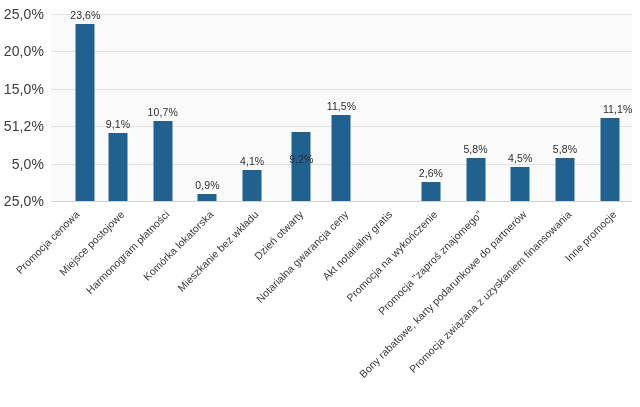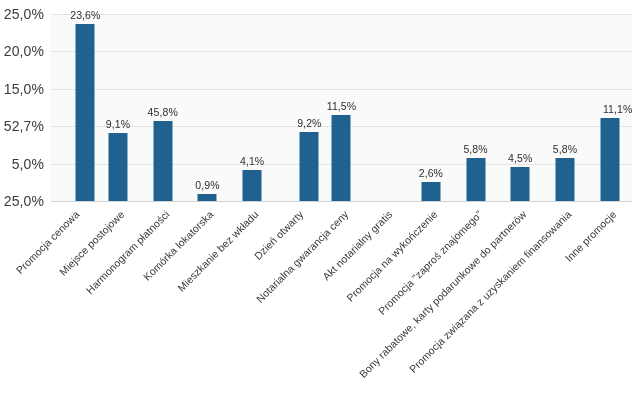--- a/index.html
+++ b/index.html
@@ -137,48 +137,48 @@
         <div class="gridline" style="top: 37.4px;"></div>
         <div class="gridline" style="top: 0px;"></div>
       </div>
   </div>
 
   <div class="baseline"></div>
 
   <div class="y-axis" id="y-axis">
       <div class="y-tick" style="top: 201px;">25,0%</div>
       <div class="y-tick" style="top: 163.6px;">5,0%</div>
-      <div class="y-tick" style="top: 126.2px;">52,7%</div>
+      <div class="y-tick" style="top: 126.2px;">51,2%</div>
       <div class="y-tick" style="top: 88.8px;">15,0%</div>
       <div class="y-tick" style="top: 51.4px;">20,0%</div>
       <div class="y-tick" style="top: 14px;">25,0%</div>
     </div>
 
   <div class="bars-layer" id="bars-layer">
       <div class="bar-slot" style="left: 12px; width: 44.6923px;">
         <div class="bar" title="Promocja cenowa: 23,6%" style="height: 176.528px; background: rgb(32, 97, 143);"></div>
         <div class="bar-value" style="top: -4.528px;">23,6%</div>
       </div>
       <div class="bar-slot" style="left: 44.6923px; width: 44.6923px;">
         <div class="bar" title="Miejsce postojowe: 9,1%" style="height: 68.068px; background: rgb(32, 97, 143);"></div>
         <div class="bar-value" style="top: 103.932px;">9,1%</div>
       </div>
       <div class="bar-slot" style="left: 89.3846px; width: 44.6923px;">
         <div class="bar" title="Harmonogram płatności: 10,7%" style="height: 80.036px; background: rgb(32, 97, 143);"></div>
-        <div class="bar-value" style="top: 91.964px;">45,8%</div>
+        <div class="bar-value" style="top: 91.964px;">10,7%</div>
       </div>
       <div class="bar-slot" style="left: 134.077px; width: 44.6923px;">
         <div class="bar" title="Komórka lokatorska: 0,9%" style="height: 6.732px; background: rgb(32, 97, 143);"></div>
         <div class="bar-value" style="top: 165.268px;">0,9%</div>
       </div>
       <div class="bar-slot" style="left: 178.769px; width: 44.6923px;">
         <div class="bar" title="Mieszkanie bez wkładu: 4,1%" style="height: 30.668px; background: rgb(32, 97, 143);"></div>
         <div class="bar-value" style="top: 141.332px;">4,1%</div>
       </div>
-      <div class="bar-slot" style="left: 236px; width: 44.6923px;">
+      <div class="bar-slot" style="left: 228px; width: 44.6923px; margin-top: 36px;">
         <div class="bar" title="Dzień otwarty: 9,2%" style="height: 68.816px; background: rgb(32, 97, 143);"></div>
         <div class="bar-value" style="top: 103.184px;">9,2%</div>
       </div>
       <div class="bar-slot" style="left: 268.154px; width: 44.6923px;">
         <div class="bar" title="Notarialna gwarancja ceny: 11,5%" style="height: 86.02px; background: rgb(32, 97, 143);"></div>
         <div class="bar-value" style="top: 85.98px;">11,5%</div>
       </div>
       <div class="bar-slot" style="left: 357.538px; width: 44.6923px;">
         <div class="bar" title="Promocja na wykończenie: 2,6%" style="height: 19.448px; background: rgb(32, 97, 143);"></div>
         <div class="bar-value" style="top: 152.552px;">2,6%</div>

